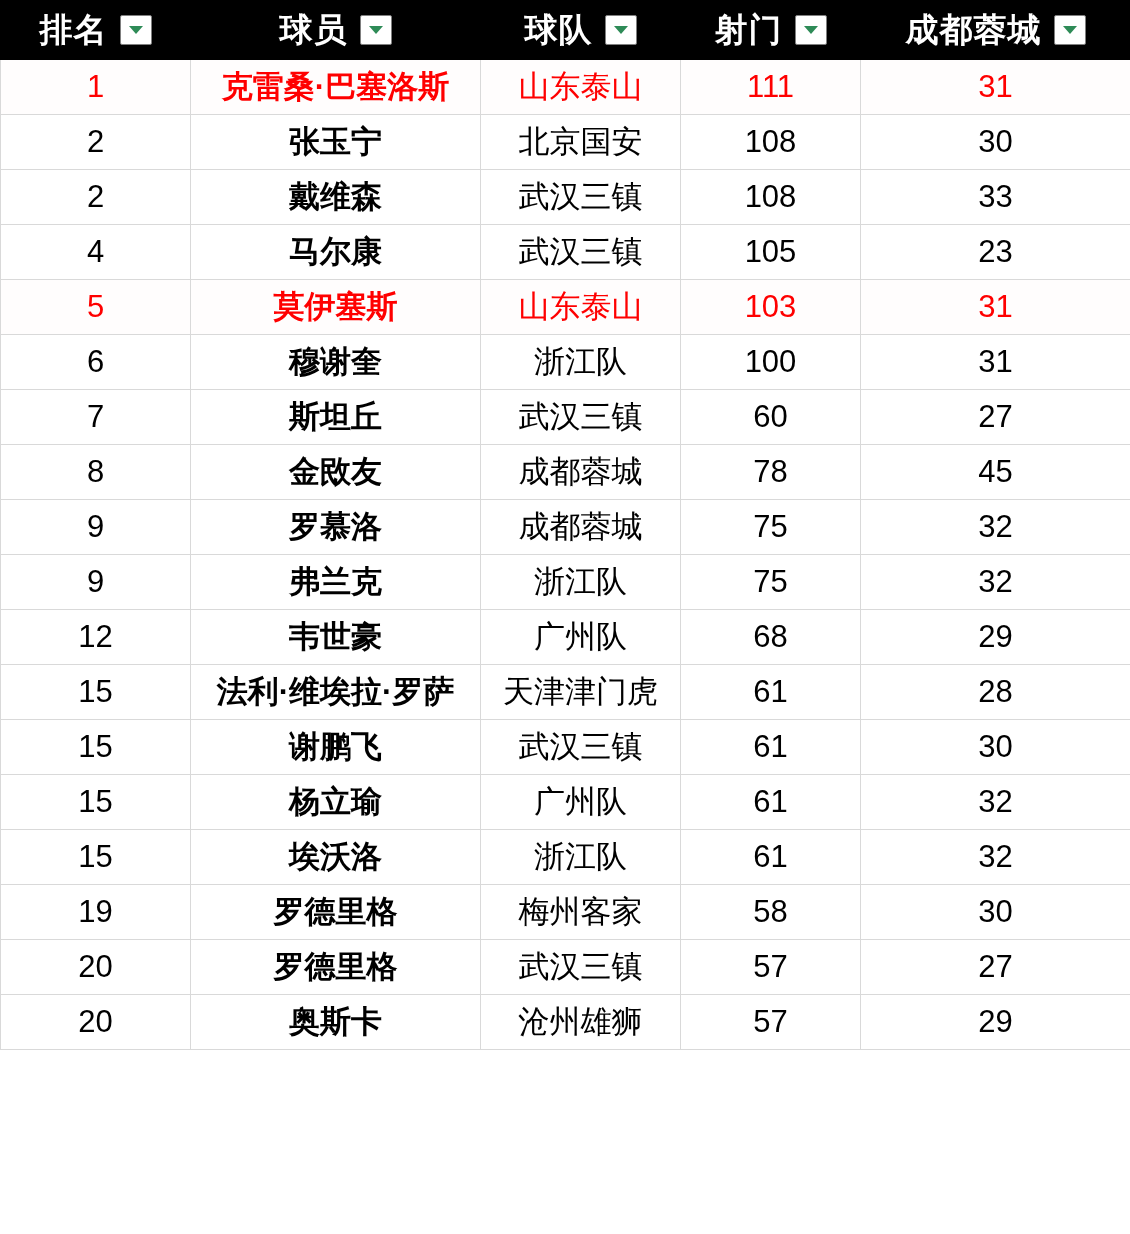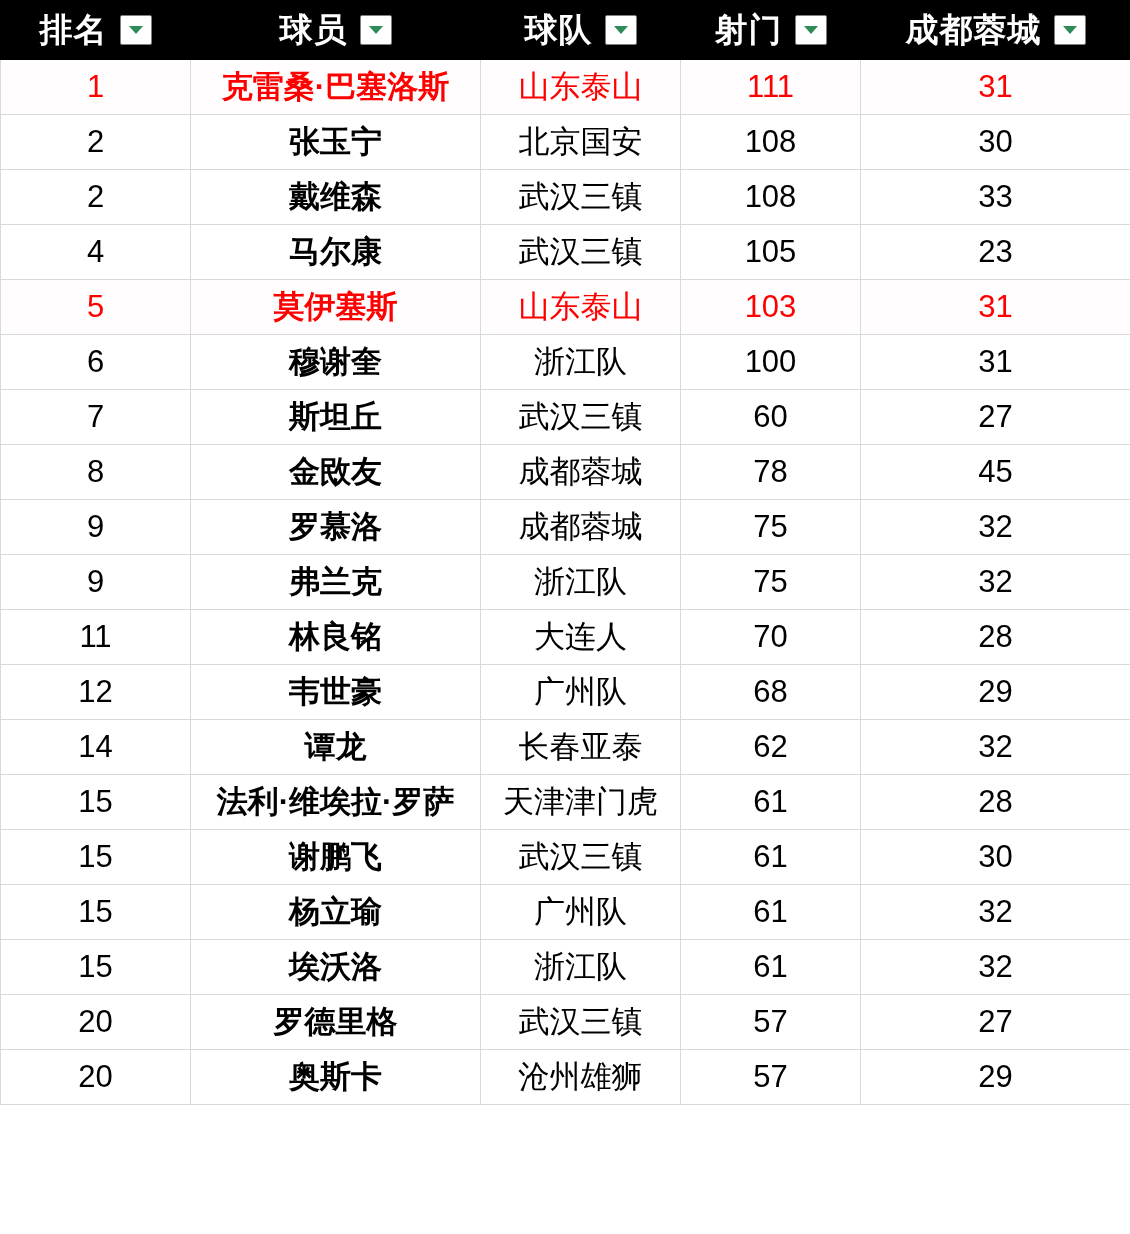--- a/index.html
+++ b/index.html
@@ -216,41 +216,27 @@
           <td>32</td>
         </tr>
         <tr>
           <td>9</td>
           <td class="name-cell">弗兰克</td>
           <td>浙江队</td>
           <td>75</td>
           <td>32</td>
         </tr>
         <tr>
-          <td>11</td>
-          <td class="name-cell">林良铭</td>
-          <td>大连人</td>
-          <td>70</td>
-          <td>28</td>
-        </tr>
-        <tr>
           <td>12</td>
           <td class="name-cell">韦世豪</td>
           <td>广州队</td>
           <td>68</td>
           <td>29</td>
         </tr>
         <tr>
-          <td>14</td>
-          <td class="name-cell">谭龙</td>
-          <td>长春亚泰</td>
-          <td>62</td>
-          <td>32</td>
-        </tr>
-        <tr>
           <td>15</td>
           <td class="name-cell">法利·维埃拉·罗萨</td>
           <td>天津津门虎</td>
           <td>61</td>
           <td>28</td>
         </tr>
         <tr>
           <td>15</td>
           <td class="name-cell">谢鹏飞</td>
           <td>武汉三镇</td>
@@ -263,20 +249,27 @@
           <td>广州队</td>
           <td>61</td>
           <td>32</td>
         </tr>
         <tr>
           <td>15</td>
           <td class="name-cell">埃沃洛</td>
           <td>浙江队</td>
           <td>61</td>
           <td>32</td>
+        </tr>
+        <tr>
+          <td>19</td>
+          <td class="name-cell">罗德里格</td>
+          <td>梅州客家</td>
+          <td>58</td>
+          <td>30</td>
         </tr>
         <tr>
           <td>20</td>
           <td class="name-cell">罗德里格</td>
           <td>武汉三镇</td>
           <td>57</td>
           <td>27</td>
         </tr>
         <tr>
           <td>20</td>

